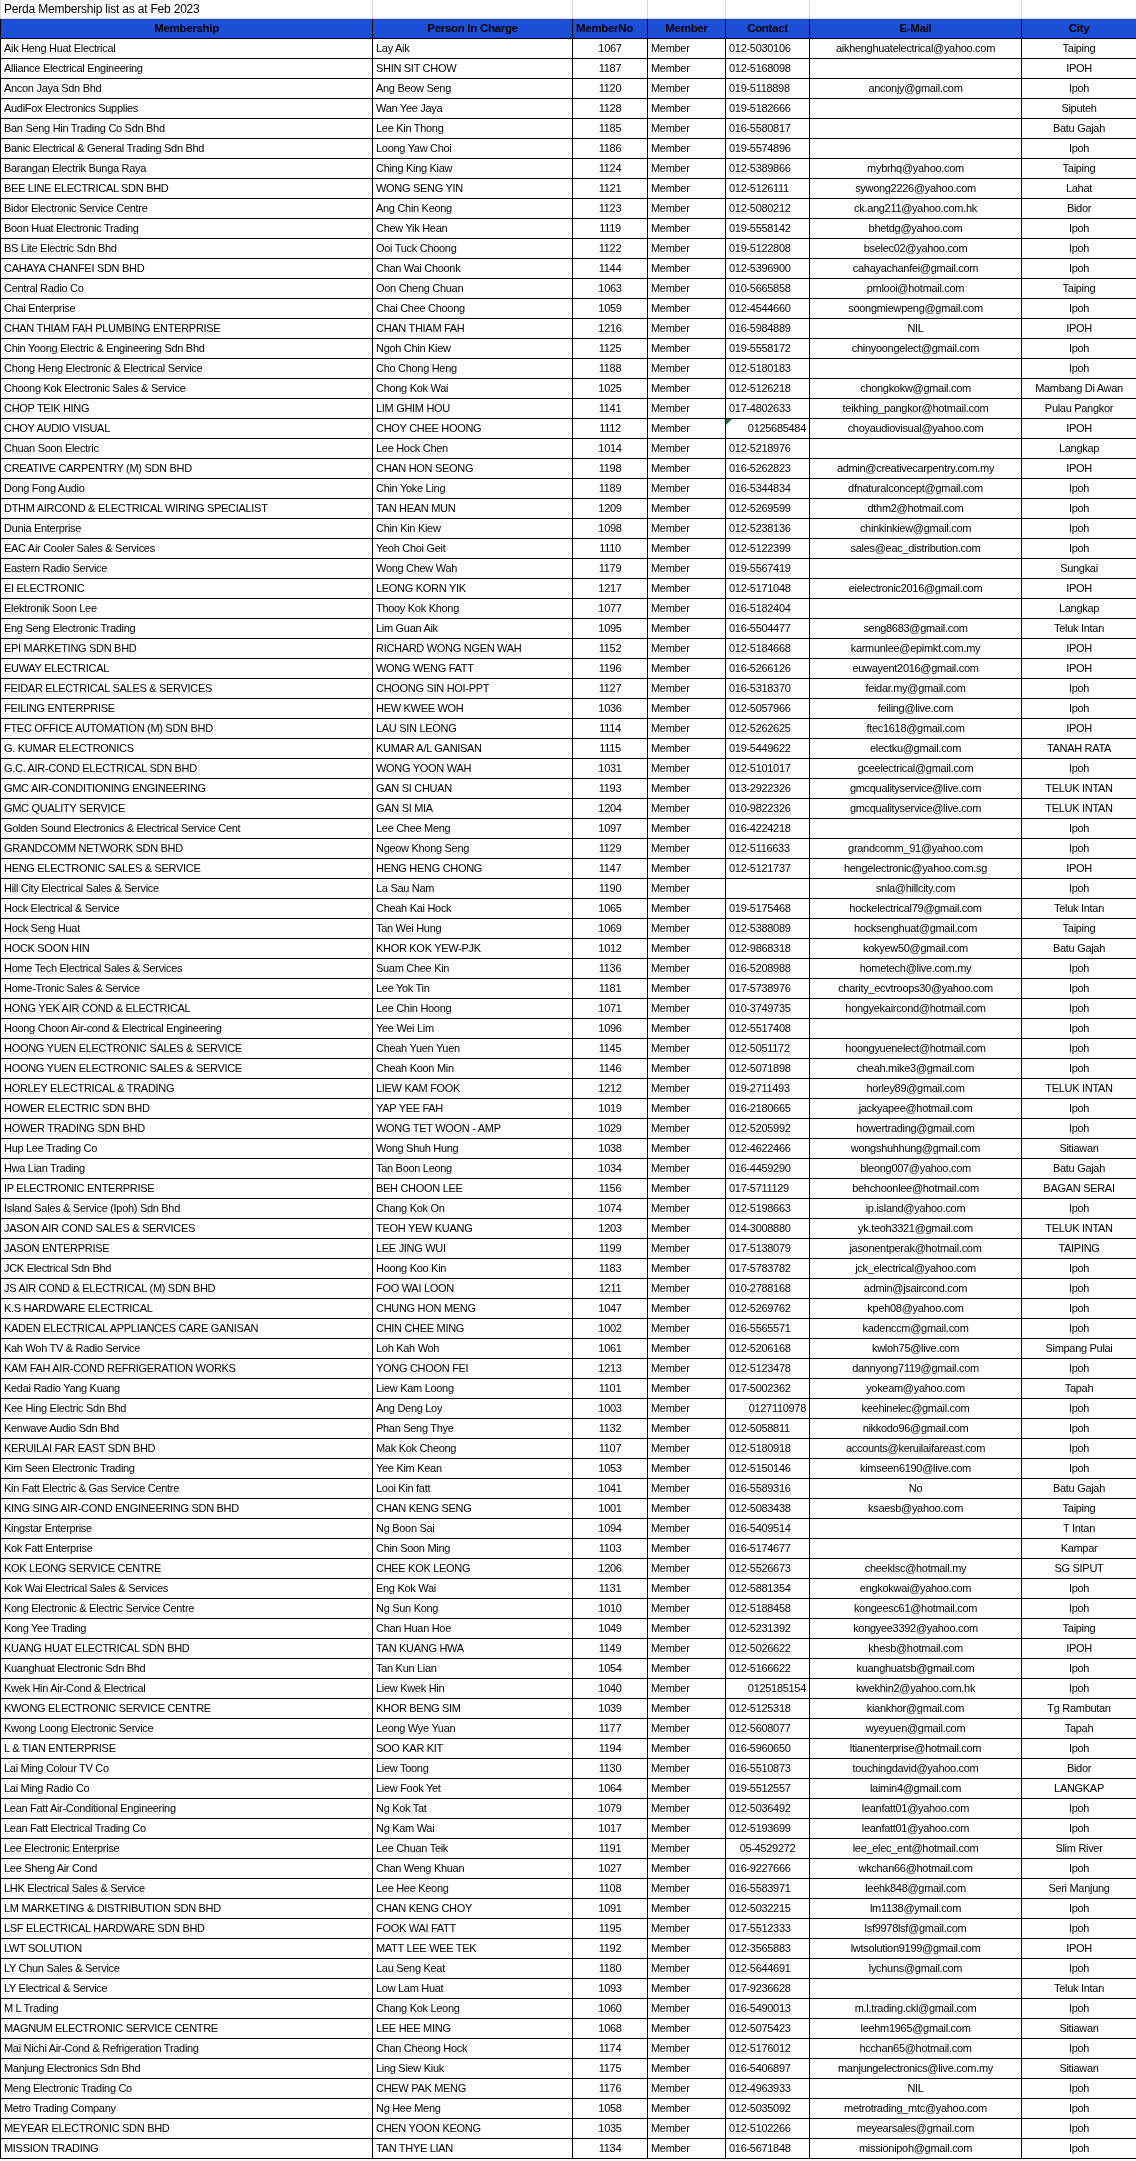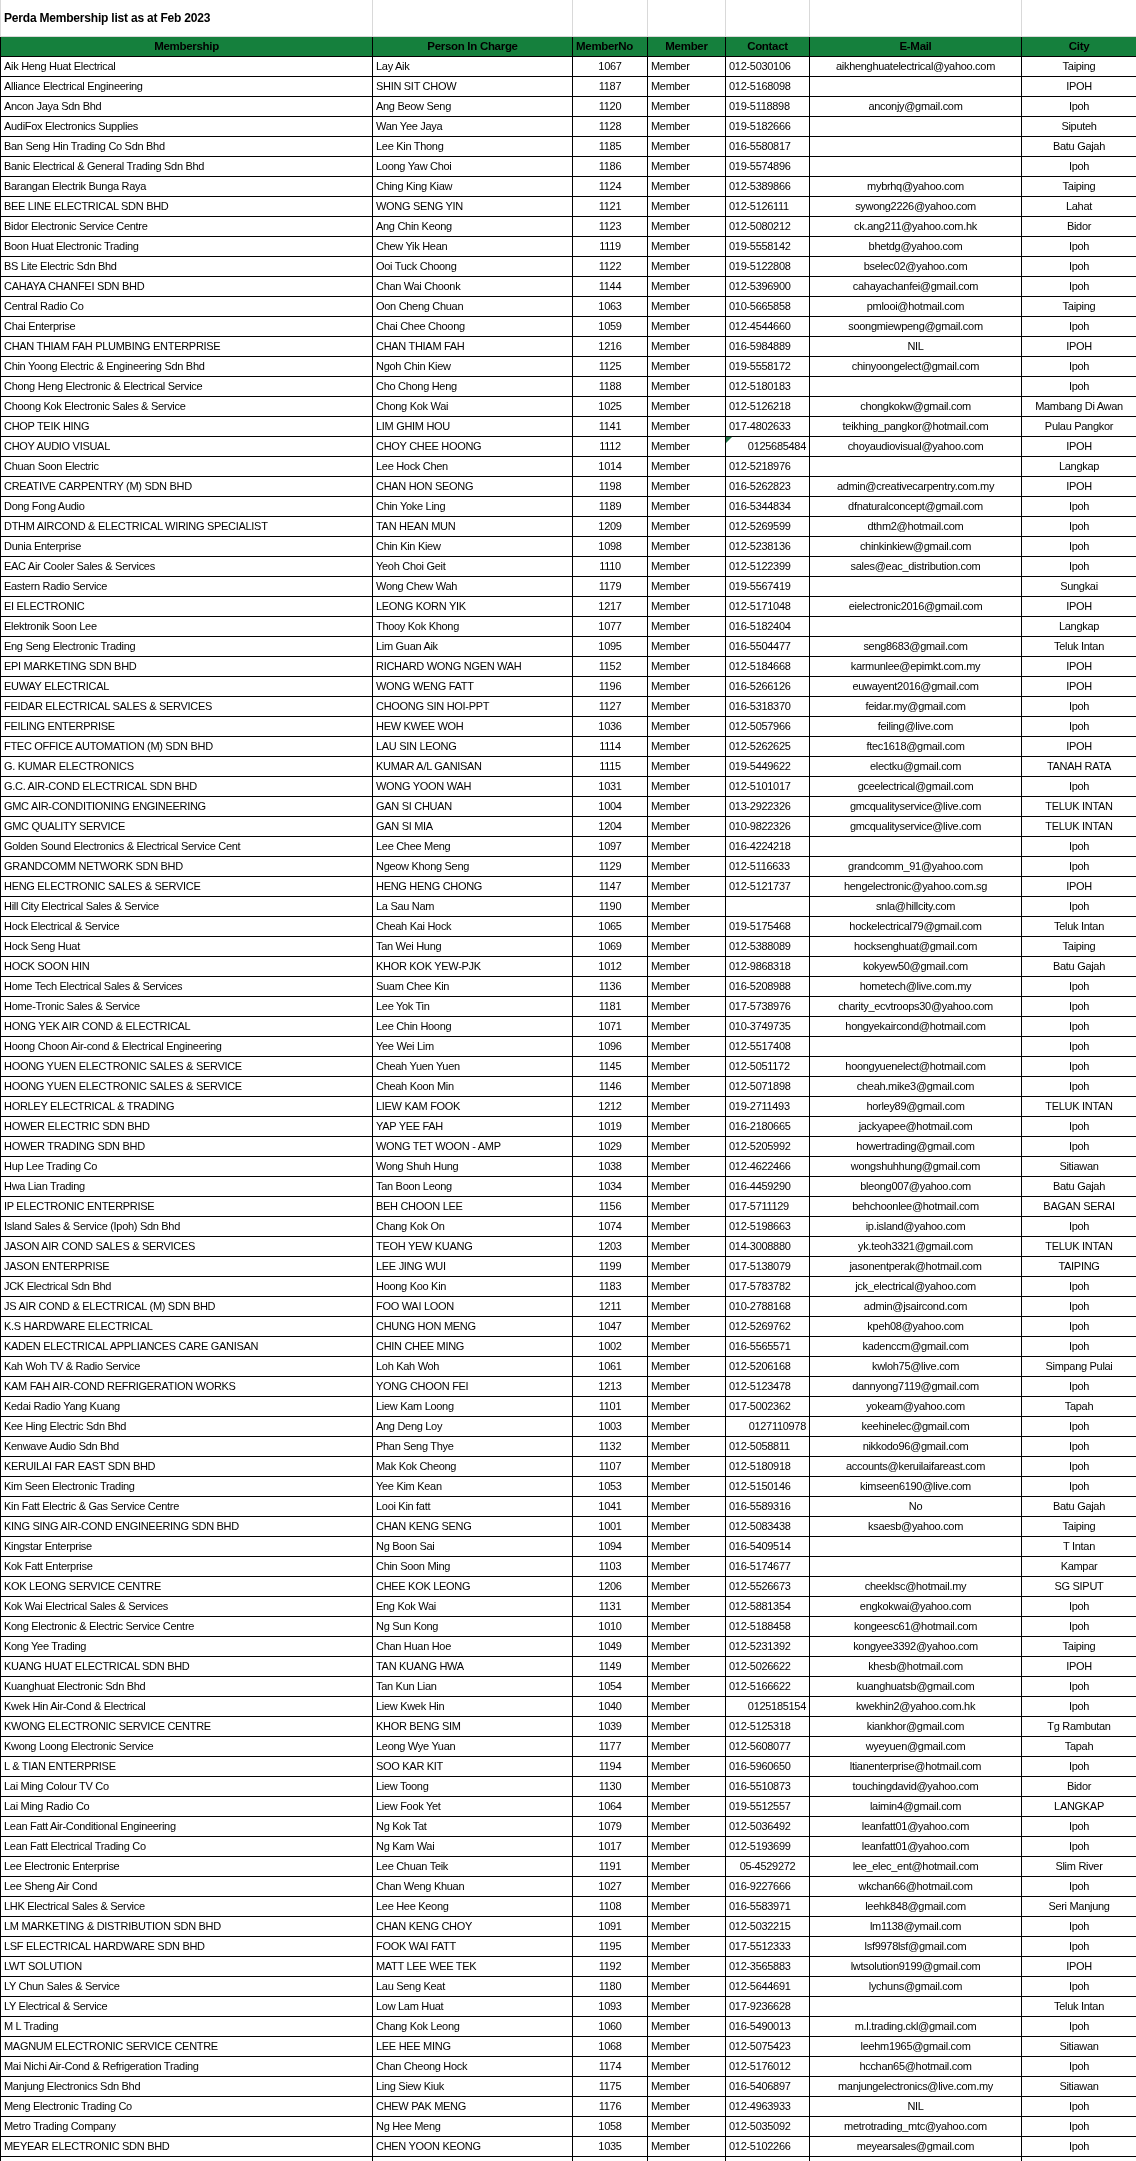--- a/index.html
+++ b/index.html
@@ -11,25 +11,25 @@
   
   col.c-membership { width:372px; }
   col.c-person     { width:200px; }
   col.c-memberno   { width:75px;  }
   col.c-member     { width:78px;  }
   col.c-contact    { width:84px;  }
   col.c-email      { width:212px; }
   col.c-city       { width:115px; }
 
   
-  tr.title-row td { height:36px; border:1px solid #d9d9d9; border-top:none;
-                    font-size:12px; font-weight:bold; letter-spacing:-0.2px;margin-top:31px; }
+  tr.title-row td { height:18px; border:1px solid #d9d9d9; border-top:none;
+                    font-size:12px; font-weight:normal; letter-spacing:-0.2px;margin-top:31px; }
 
   
-  tr.header-row th { background:#15803d; border:1px solid #000; font-weight:bold;
+  tr.header-row th { background:#1d4ed8; border:1px solid #000; font-weight:bold;
                      text-align:center; font-size:11.5px; }
   tr.header-row th.al { text-align:center; }
   tr.header-row th.ar { text-align:left; }
 
   
   tbody td { border:1px solid #000; background:#fff; position:relative; }
   td.al { text-align:left; }
   td.ac { text-align:center; }
   td.ar { text-align:right;margin-top:41px; }
 
@@ -400,21 +400,21 @@
           <td class="al">WONG YOON WAH</td>
           <td class="ac">1031</td>
           <td class="al">Member</td>
           <td class="al">012-5101017</td>
           <td class="ac">gceelectrical@gmail.com</td>
           <td class="ac">Ipoh</td>
         </tr>
         <tr>
           <td class="al">GMC AIR-CONDITIONING ENGINEERING</td>
           <td class="al">GAN SI CHUAN</td>
-          <td class="ac">1004</td>
+          <td class="ac">1193</td>
           <td class="al">Member</td>
           <td class="al">013-2922326</td>
           <td class="ac">gmcqualityservice@live.com</td>
           <td class="ac">TELUK INTAN</td>
         </tr>
         <tr>
           <td class="al">GMC QUALITY SERVICE</td>
           <td class="al">GAN SI MIA</td>
           <td class="ac">1204</td>
           <td class="al">Member</td>

